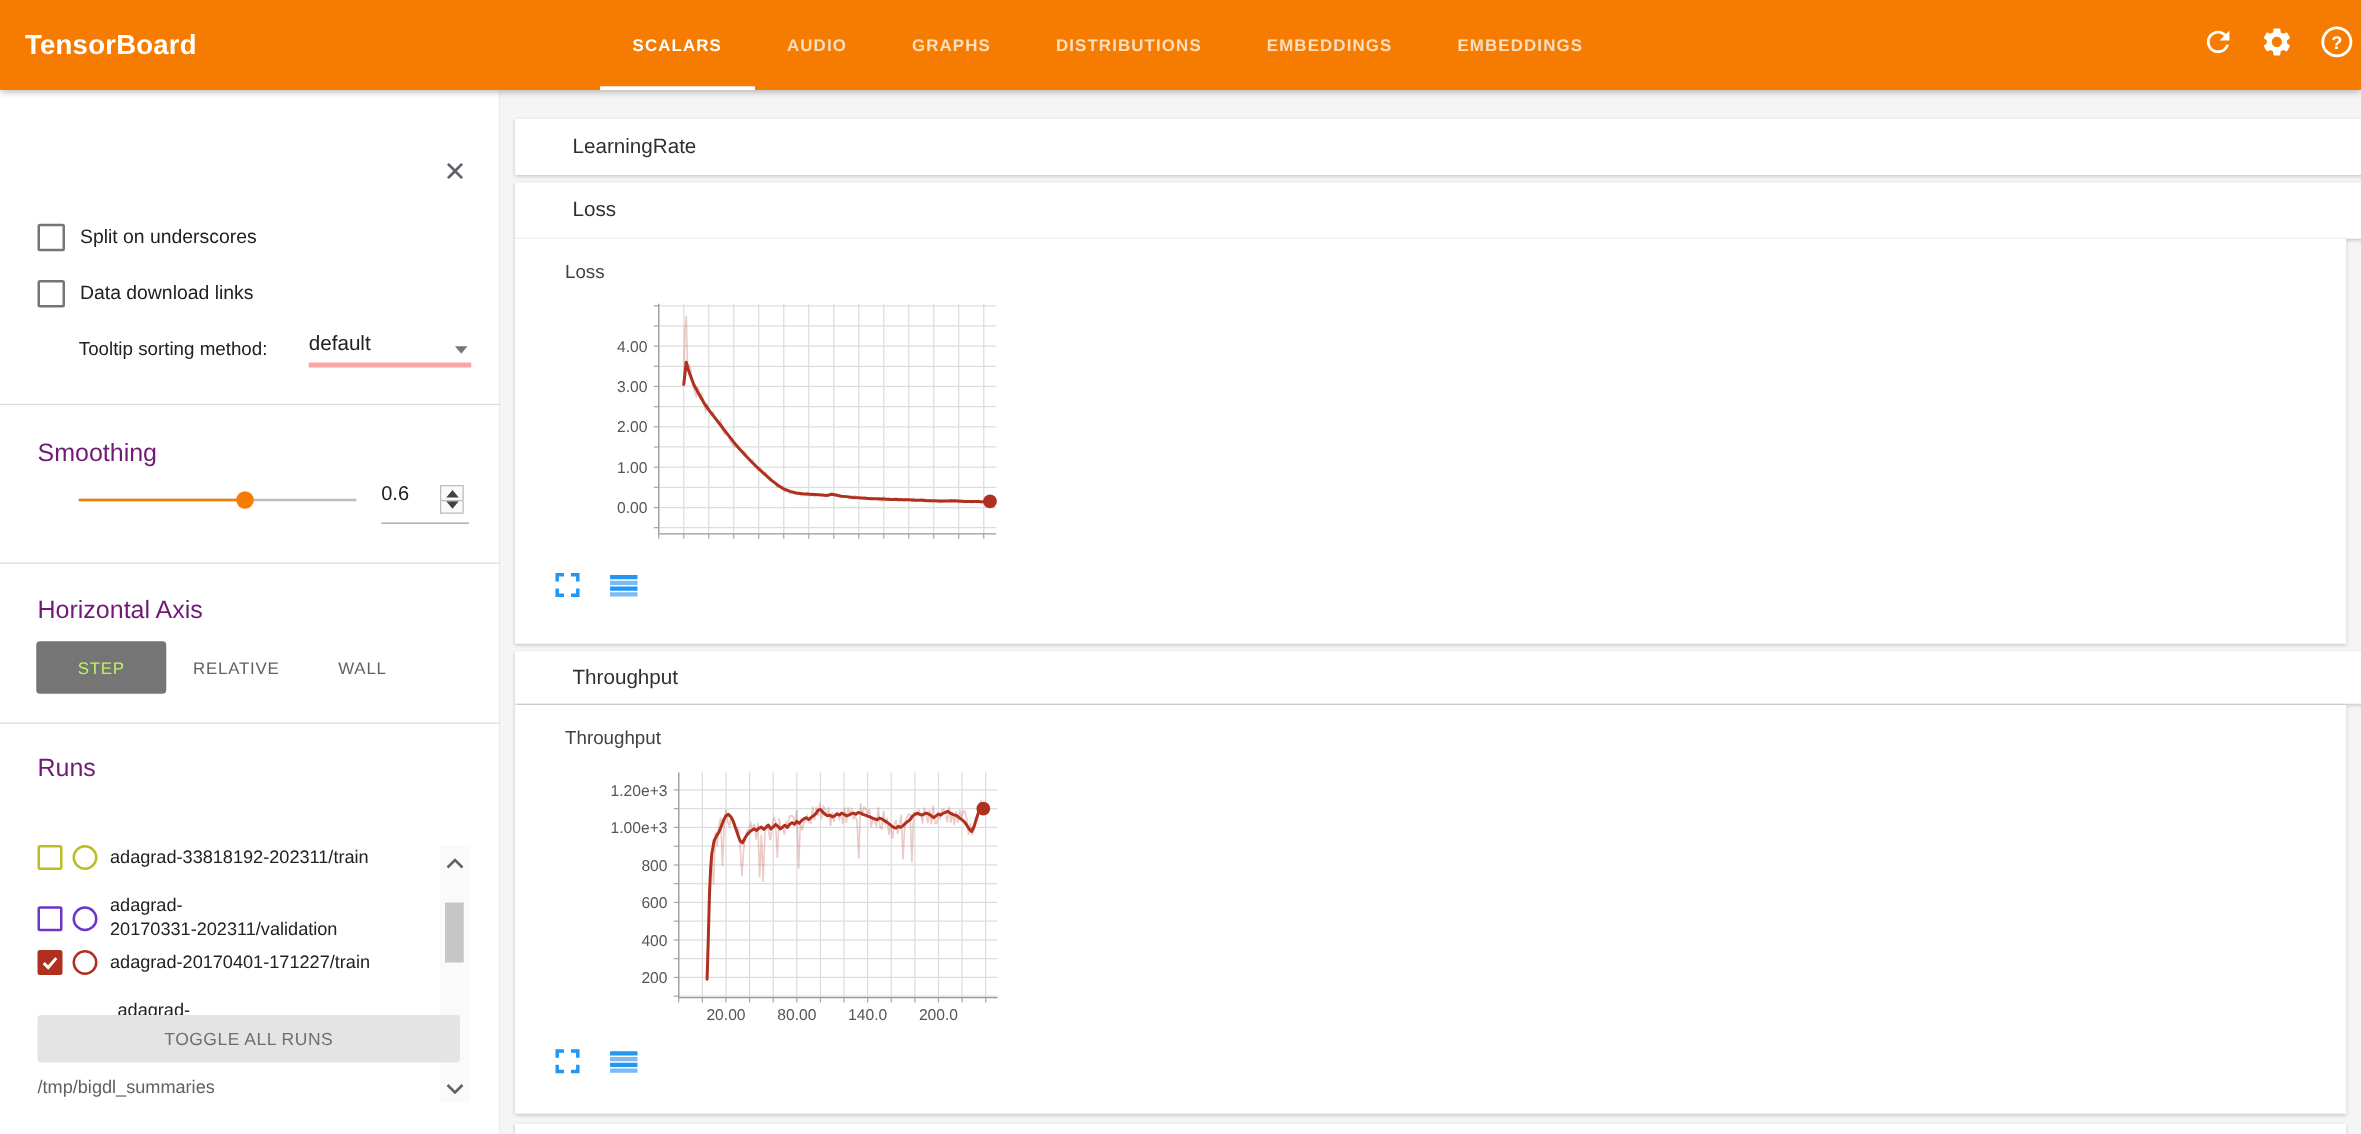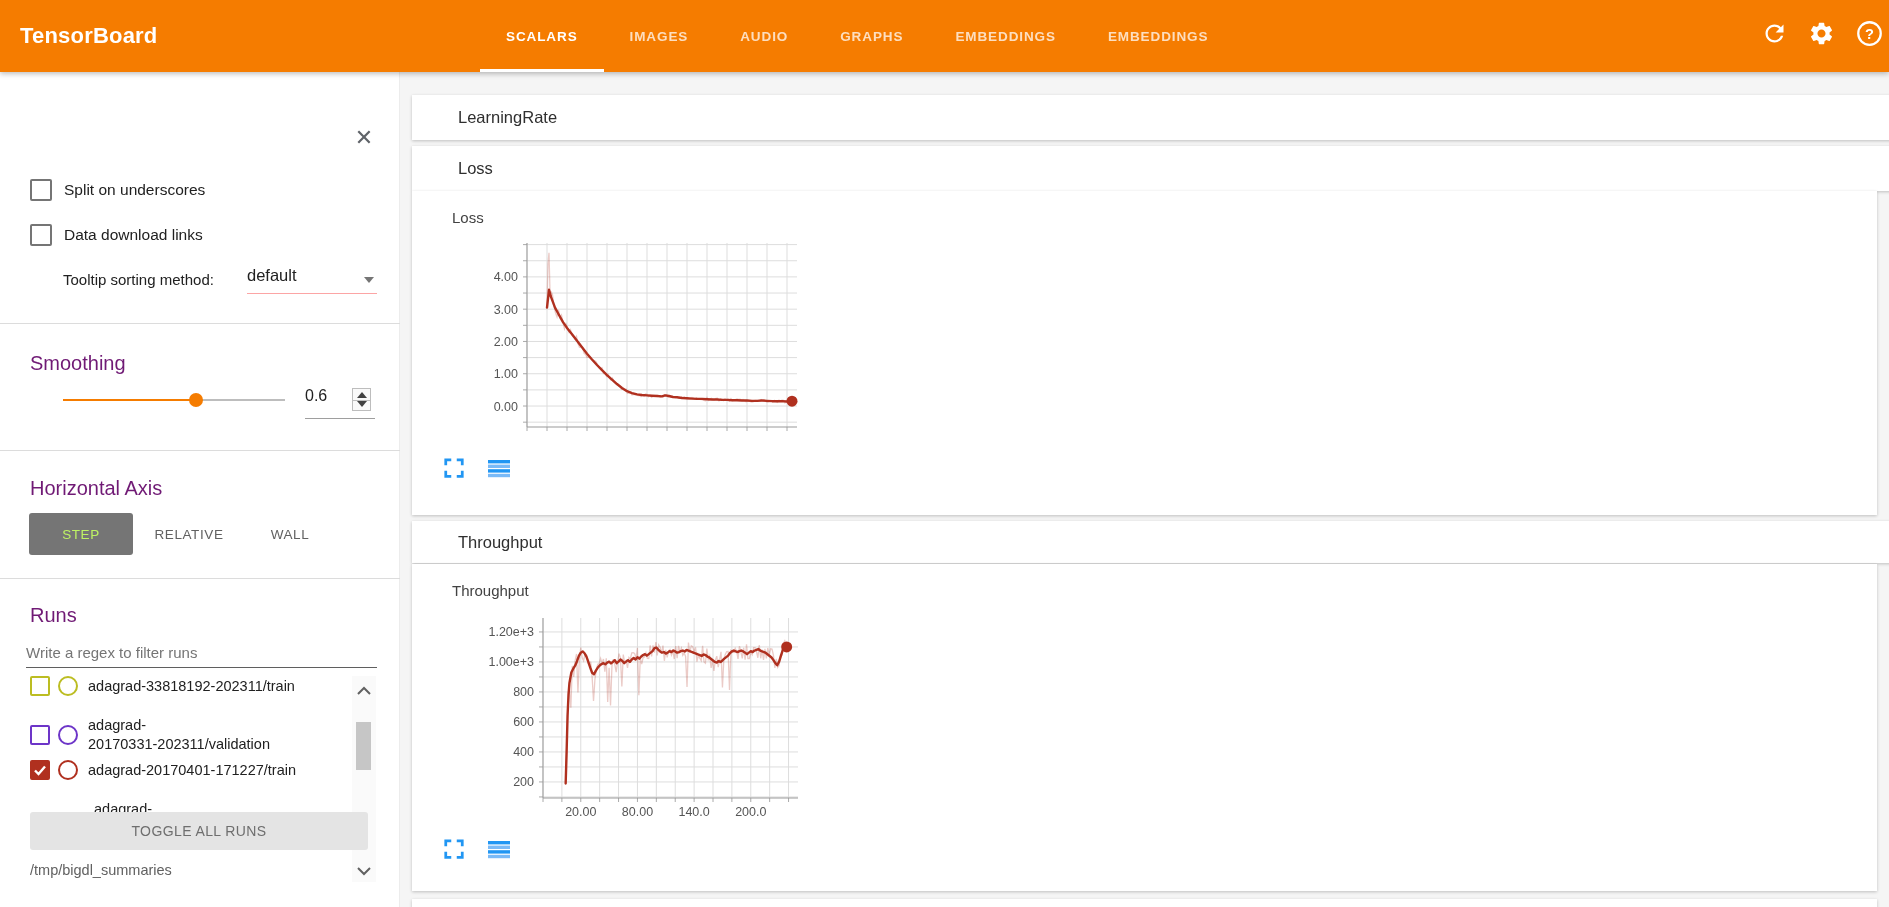--- a/index.html
+++ b/index.html
@@ -27,21 +27,21 @@
     font-size:22px; line-height:26px; text-align:center; cursor:pointer; }
   .chk-row { position:absolute; left:30px; display:flex; align-items:center; }
   .chk { width:22px; height:22px; border:2px solid #757575; border-radius:2px; background:#fff; cursor:pointer; flex:none; }
   .chk-label { margin-left:12px; font-size:15.5px; color:#212121; }
   .divider { position:absolute; left:0; width:400px; height:1px; background:#dcdcdc; }
   .side-label { position:absolute; left:30px; font-size:20px; color:#701a75; }
   
   #tooltip-row { position:absolute; left:63px; top:196px; width:320px; height:26px; }
   #tooltip-label { position:absolute; left:0; top:3px; font-size:15px; color:#212121; }
   #tooltip-select { position:absolute; left:184px; top:-2px; width:130px; height:28px;
-    border-bottom:1px solid #fca5a5; font-size:16.5px; color:#212121; cursor:pointer; }
+    border-bottom:4px solid #fca5a5; font-size:16.5px; color:#212121; cursor:pointer; }
   #tooltip-arrow { position:absolute; right:3px; top:11px; width:0; height:0;
     border-left:5px solid transparent; border-right:5px solid transparent; border-top:6px solid #757575; }
   
   #slider-track { position:absolute; left:63px; top:327px; width:222px; height:2px; background:#bdbdbd; cursor:pointer; }
   #slider-fill { position:absolute; left:0; top:0; height:2px; background:#f57c00; }
   #slider-thumb { position:absolute; top:-6px; width:14px; height:14px; border-radius:50%; background:#f57c00; cursor:grab; }
   #smooth-value { position:absolute; left:305px; top:315px; width:42px; font-size:16px; color:#212121; }
   #smooth-underline { position:absolute; left:305px; top:346px; width:70px; height:1px; background:#9e9e9e; }
   #stepper { position:absolute; left:352px; top:316px; width:19px; height:23px;
     border:1px solid #bdbdbd; background:#fafafa; cursor:pointer; }
@@ -85,23 +85,23 @@
   #bottom-partial { position:absolute; left:11px; top:827px; width:1465px; height:20px; background:#fff;
     box-shadow:0 1px 3px rgba(0,0,0,.22); }
 </style>
 </head>
 <body>
 
 <div id="topbar">
   <div class="logo">TensorBoard</div>
   <div id="tabs">
       <div class="tab active">SCALARS</div>
-      <div class="tab">IMAGES</div>
       <div class="tab">AUDIO</div>
       <div class="tab">GRAPHS</div>
+      <div class="tab">DISTRIBUTIONS</div>
       <div class="tab">EMBEDDINGS</div>
       <div class="tab">EMBEDDINGS</div>
     </div>
   <svg class="topicon" style="left:1761px" viewBox="0 0 24 24">
     <path fill="#fff" d="M17.65 6.35C16.2 4.9 14.21 4 12 4c-4.42 0-7.99 3.58-7.99 8s3.57 8 7.99 8c3.73 0 6.84-2.55 7.73-6h-2.08c-.82 2.33-3.04 4-5.65 4-3.31 0-6-2.69-6-6s2.69-6 6-6c1.66 0 3.14.69 4.22 1.78L13 11h7V4l-2.35 2.35z"></path>
   </svg>
   <svg class="topicon" style="left:1808px" viewBox="0 0 24 24">
     <path fill="#fff" d="M19.14 12.94c.04-.3.06-.61.06-.94 0-.32-.02-.64-.07-.94l2.03-1.58c.18-.14.23-.41.12-.61l-1.92-3.32c-.12-.22-.37-.29-.59-.22l-2.39.96c-.5-.38-1.03-.7-1.62-.94l-.36-2.54c-.04-.24-.24-.41-.48-.41h-3.84c-.24 0-.43.17-.47.41l-.36 2.54c-.59.24-1.13.57-1.62.94l-2.39-.96c-.22-.08-.47 0-.59.22L2.74 8.87c-.12.21-.08.47.12.61l2.03 1.58c-.05.3-.09.63-.09.94s.02.64.07.94l-2.03 1.58c-.18.14-.23.41-.12.61l1.92 3.32c.12.22.37.29.59.22l2.39-.96c.5.38 1.03.7 1.62.94l.36 2.54c.05.24.24.41.48.41h3.84c.24 0 .44-.17.47-.41l.36-2.54c.59-.24 1.13-.56 1.62-.94l2.39.96c.22.08.47 0 .59-.22l1.92-3.32c.12-.22.07-.47-.12-.61l-2.01-1.58zM12 15.6c-1.98 0-3.6-1.62-3.6-3.6s1.62-3.6 3.6-3.6 3.6 1.62 3.6 3.6-1.62 3.6-3.6 3.6z"></path>
   </svg>
   <svg class="topicon" style="left:1856px" viewBox="0 0 24 24">
@@ -145,23 +145,20 @@
   </div>
 
   <div class="divider" style="top:378px"></div>
   <div class="side-label" style="top:405px">Horizontal Axis</div>
   <div class="axis-btn selected" style="left:29px;width:104px">STEP</div>
   <div class="axis-btn" style="left:133px;width:112px">RELATIVE</div>
   <div class="axis-btn" style="left:245px;width:90px">WALL</div>
 
   <div class="divider" style="top:506px"></div>
   <div class="side-label" style="top:532px">Runs</div>
-  <div class="underline-input" style="top:566px;width:351px;border-bottom-color:#5f5f5f;font-size:15px">
-    <span>Write a regex to filter runs</span>
-  </div>
 
   <div id="runs-list">
       <div class="run-row" style="top: 4px;">
         <div class="run-cb" style="border-color: rgb(188, 189, 34);"></div>
         <div class="run-circ" style="border-color: rgb(188, 189, 34);"></div>
         <div class="run-label">adagrad-33818192-202311/train</div>
       </div>
       <div class="run-row" style="top: 44px;">
         <div class="run-cb" style="border-color: rgb(109, 53, 200);"></div>
         <div class="run-circ" style="border-color: rgb(109, 53, 200);"></div>

